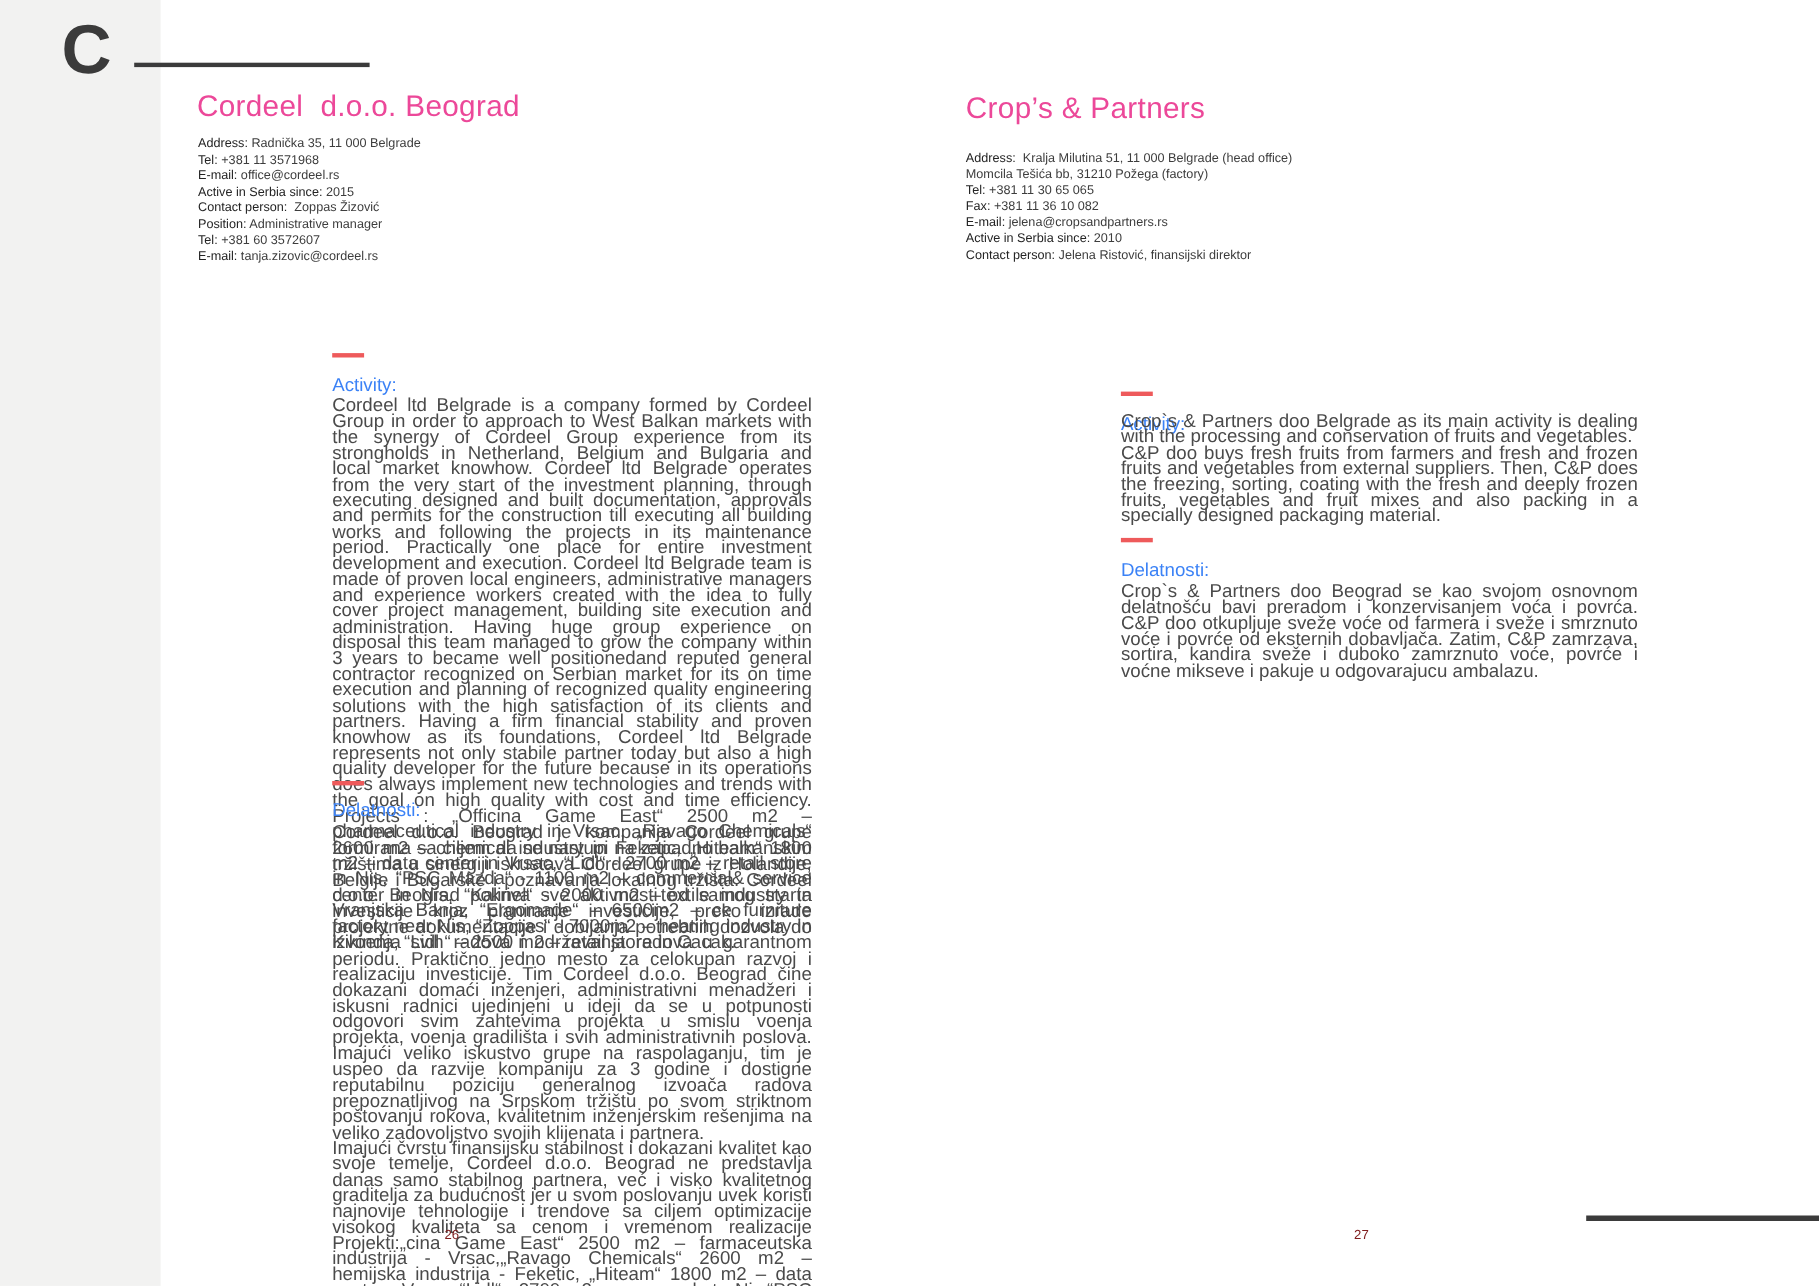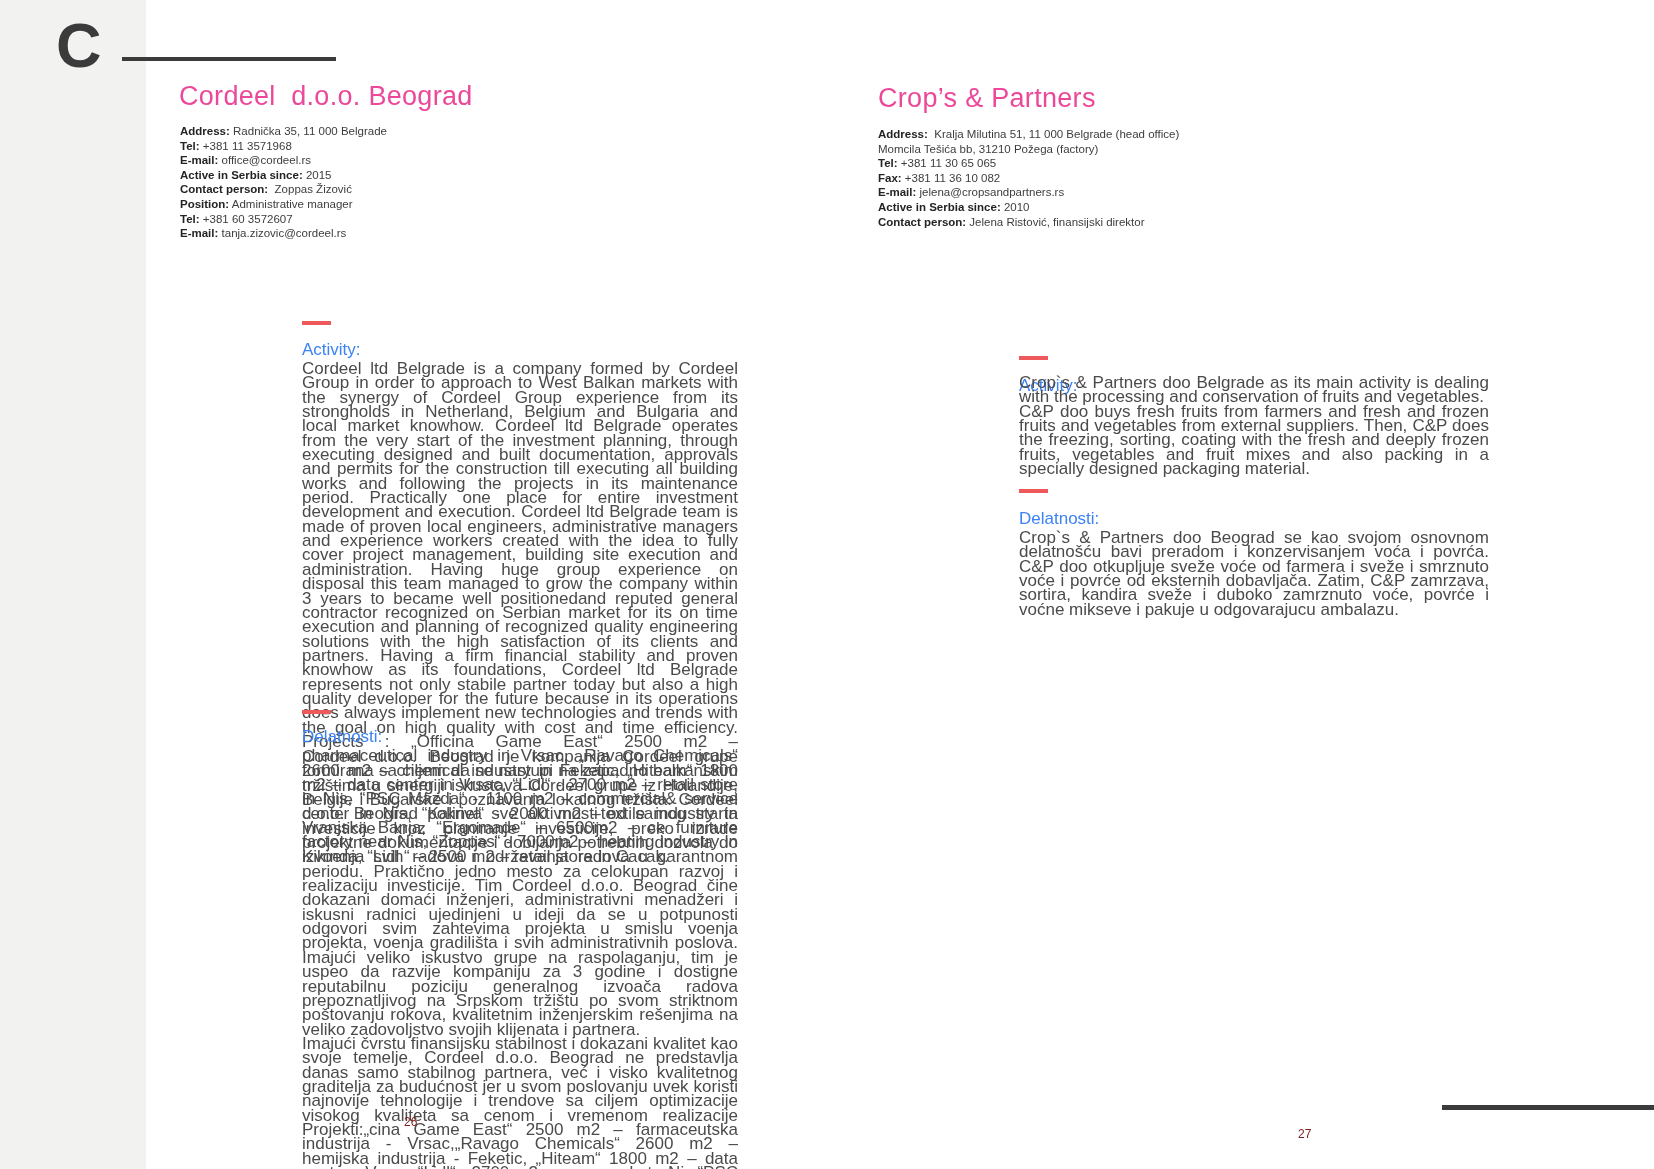--- a/index.html
+++ b/index.html
@@ -14,21 +14,21 @@
     color:#3b3b3b;line-height:1;
   }
   .top-rule{position:absolute;left:122px;top:57px;width:214px;height:4px;background:#3b3b3b;}
   .bottom-rule{position:absolute;left:1442px;top:1105px;width:212px;height:5px;background:#3b3b3b;}
 
   .company-title{
     position:absolute;font-size:27px;font-weight:400;color:#ec4899;
     white-space:pre;letter-spacing:0.3px;line-height:1.1;
   }
   .contact{position:absolute;font-size:11.5px;line-height:14.6px;color:#3d3d3d;}
-  .c-row b{font-weight:700;color:#242424;text-align:right;}
+  .c-row b{font-weight:400;color:#242424;text-align:right;}
   .c-row span{white-space:pre-wrap;}
 
   .sec-dash{position:absolute;width:29px;height:4px;background:#ee5a5b;}
   .sec-heading{position:absolute;font-size:17px;font-weight:500;color:#3b82f6;line-height:1;}
   .para-block{position:absolute;font-size:17px;line-height:14.35px;color:#4a4a4a;text-align:justify;}
   .para-block p{margin:0;}
   .page-num{position:absolute;font-size:12px;color:#7f1d1d;}
 </style>
 </head>
 <body>
@@ -60,21 +60,21 @@
 <div class="sec-heading" style="left:302px;top:728px;">Delatnosti:</div>
 <div class="para-block" style="left:302px;top:750px;width:436px;">
   <p>Cordeel d.o.o. Beograd je kompanija Cordeel grupe formirana sa ciljem da se nastupi na zapadno balkanskim tržištima u sinergiji iskustava Cordeel grupe iz Holandije, Belgije i Bugarske i poznavanja lokalnog tržišta. Cordeel d.o.o. Beograd pokriva sve aktivnosti od samog starta investicije kroz planiranje investicije, preko izrade projektne dokumentacije i dobijanja potrebnih dozvola do izvoenja svih radova i održavanja radova u garantnom periodu. Praktično jedno mesto za celokupan razvoj i realizaciju investicije. Tim Cordeel d.o.o. Beograd čine dokazani domaći inženjeri, administrativni menadžeri i iskusni radnici ujedinjeni u ideji da se u potpunosti odgovori svim zahtevima projekta u smislu voenja projekta, voenja gradilišta i svih administrativnih poslova. Imajući veliko iskustvo grupe na raspolaganju, tim je uspeo da razvije kompaniju za 3 godine i dostigne reputabilnu poziciju generalnog izvoača radova prepoznatljivog na Srpskom tržištu po svom striktnom poštovanju rokova, kvalitetnim inženjerskim rešenjima na veliko zadovoljstvo svojih klijenata i partnera.</p>
   <p>Imajući čvrstu finansijsku stabilnost i dokazani kvalitet kao svoje temelje, Cordeel d.o.o. Beograd ne predstavlja danas samo stabilnog partnera, već i visko kvalitetnog graditelja za budućnost jer u svom poslovanju uvek koristi najnovije tehnologije i trendove sa ciljem optimizacije visokog kvaliteta sa cenom i vremenom realizacije Projekti:„cina Game East“ 2500 m2 – farmaceutska industrija - Vrsac,„Ravago Chemicals“ 2600 m2 –hemijska industrija - Feketic, „Hiteam“ 1800 m2 – data centar - Vrsac, “Lidl“ - 2700 m2 – supermarket - Nis,“PSC Mazda“ - 1100 m2 – poslovni centar - Nis, “Kalinel“ - 2000 m2 – fabrika tekstila-Vranjska Banja,“Ergomade“ – 6500m2 – fabrika nameštaja - Nis, “Zoppas“ - 7000m2 – fabrika bakarnih cevi- Kikinda, “Lidl “ – 2500 m2 – supermarket - Cacak.</p>
 </div>
 
 <div class="page-num" style="left:404px;top:1115px;">26</div>
 
 <div class="company-title" style="left:878px;top:84px;">Crop’s &amp; Partners</div>
 
-<div class="contact" style="left:878px;top:127px;">
+<div class="contact" style="left:878px;top:137px;">
   <div class="c-row"><b>Address:</b><span>  Kralja Milutina 51, 11 000 Belgrade (head office)</span></div>
   <div class="c-row"><b></b><span>Momcila Tešića bb, 31210 Požega (factory)</span></div>
   <div class="c-row"><b>Tel:</b><span> +381 11 30 65 065</span></div>
   <div class="c-row"><b>Fax:</b><span> +381 11 36 10 082</span></div>
   <div class="c-row"><b>E-mail:</b><span> jelena@cropsandpartners.rs</span></div>
   <div class="c-row"><b>Active in Serbia since:</b><span> 2010</span></div>
   <div class="c-row"><b>Contact person:</b><span> Jelena Ristović, finansijski direktor</span></div>
 </div>
 
 <div class="sec-dash" style="left:1019px;top:356px;"></div>
@@ -83,15 +83,15 @@
   <p>Crop`s &amp; Partners doo Belgrade as its main activity is dealing with the processing and conservation of fruits and vegetables.</p>
   <p>C&amp;P doo buys fresh fruits from farmers and fresh and frozen fruits and vegetables from external suppliers. Then, C&amp;P does the freezing, sorting, coating with the fresh and deeply frozen fruits, vegetables and fruit mixes and also packing in a specially designed packaging material.</p>
 </div>
 
 <div class="sec-dash" style="left:1019px;top:489px;"></div>
 <div class="sec-heading" style="left:1019px;top:510px;">Delatnosti:</div>
 <div class="para-block" style="left:1019px;top:531px;width:470px;">
   <p>Crop`s &amp; Partners doo Beograd se kao svojom osnovnom delatnošću bavi preradom i konzervisanjem voća i povrća. C&amp;P doo otkupljuje sveže voće od farmera i sveže i smrznuto voće i povrće od eksternih dobavljača. Zatim, C&amp;P zamrzava, sortira, kandira sveže i duboko zamrznuto voće, povrće i voćne mikseve i pakuje u odgovarajucu ambalazu.</p>
 </div>
 
-<div class="page-num" style="left:1298px;top:1115px;margin-top:12px;">27</div>
+<div class="page-num" style="left:1231px;top:1115px;">27</div>
 
 <div class="bottom-rule"></div>
 
 </body></html>

